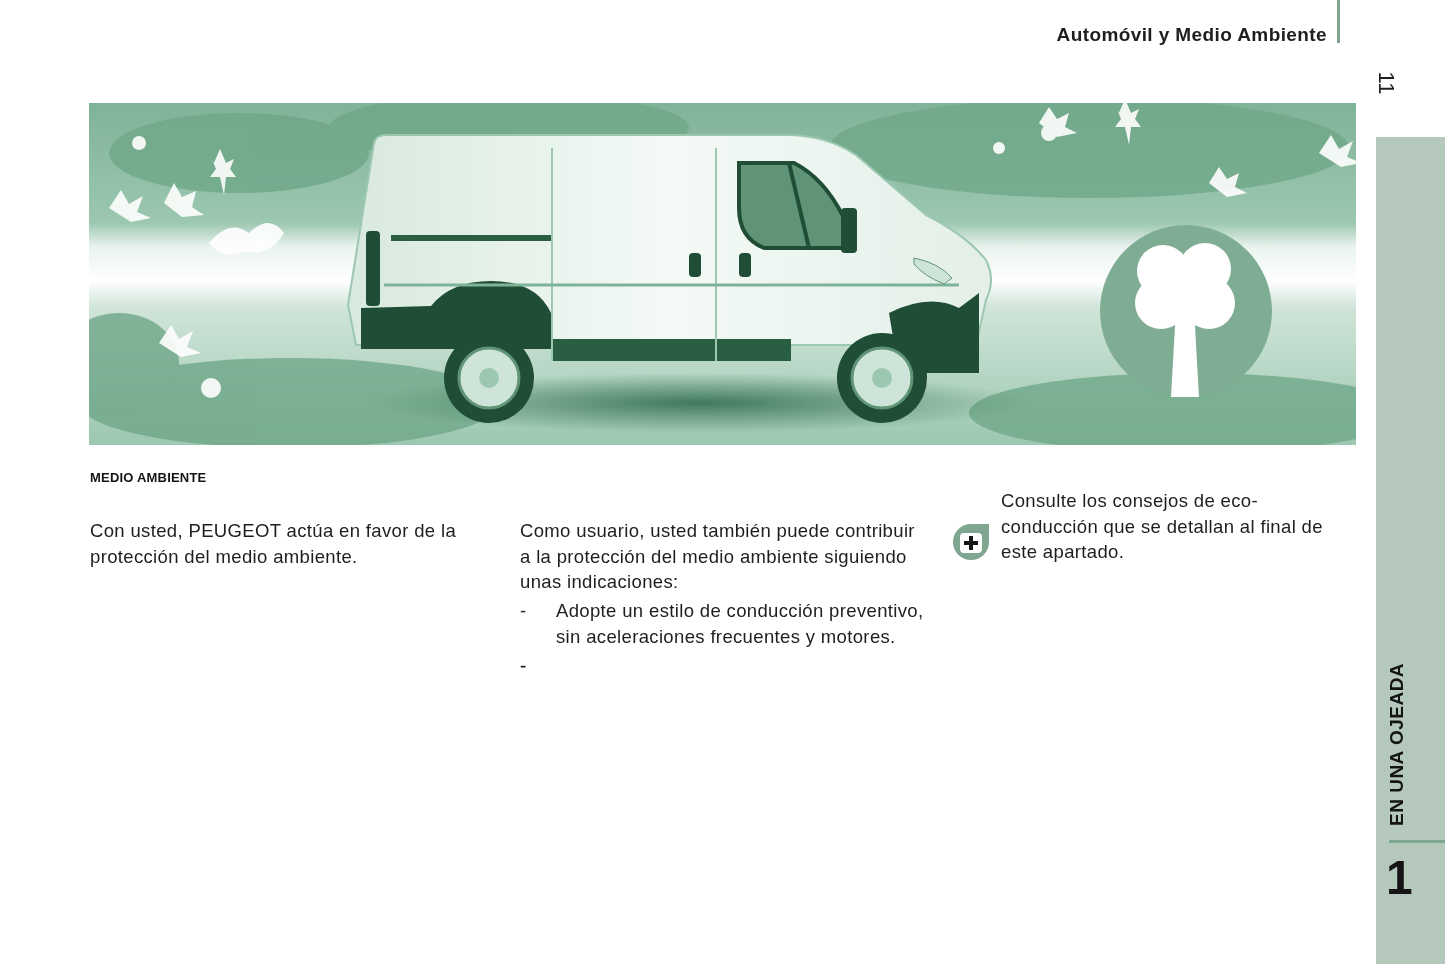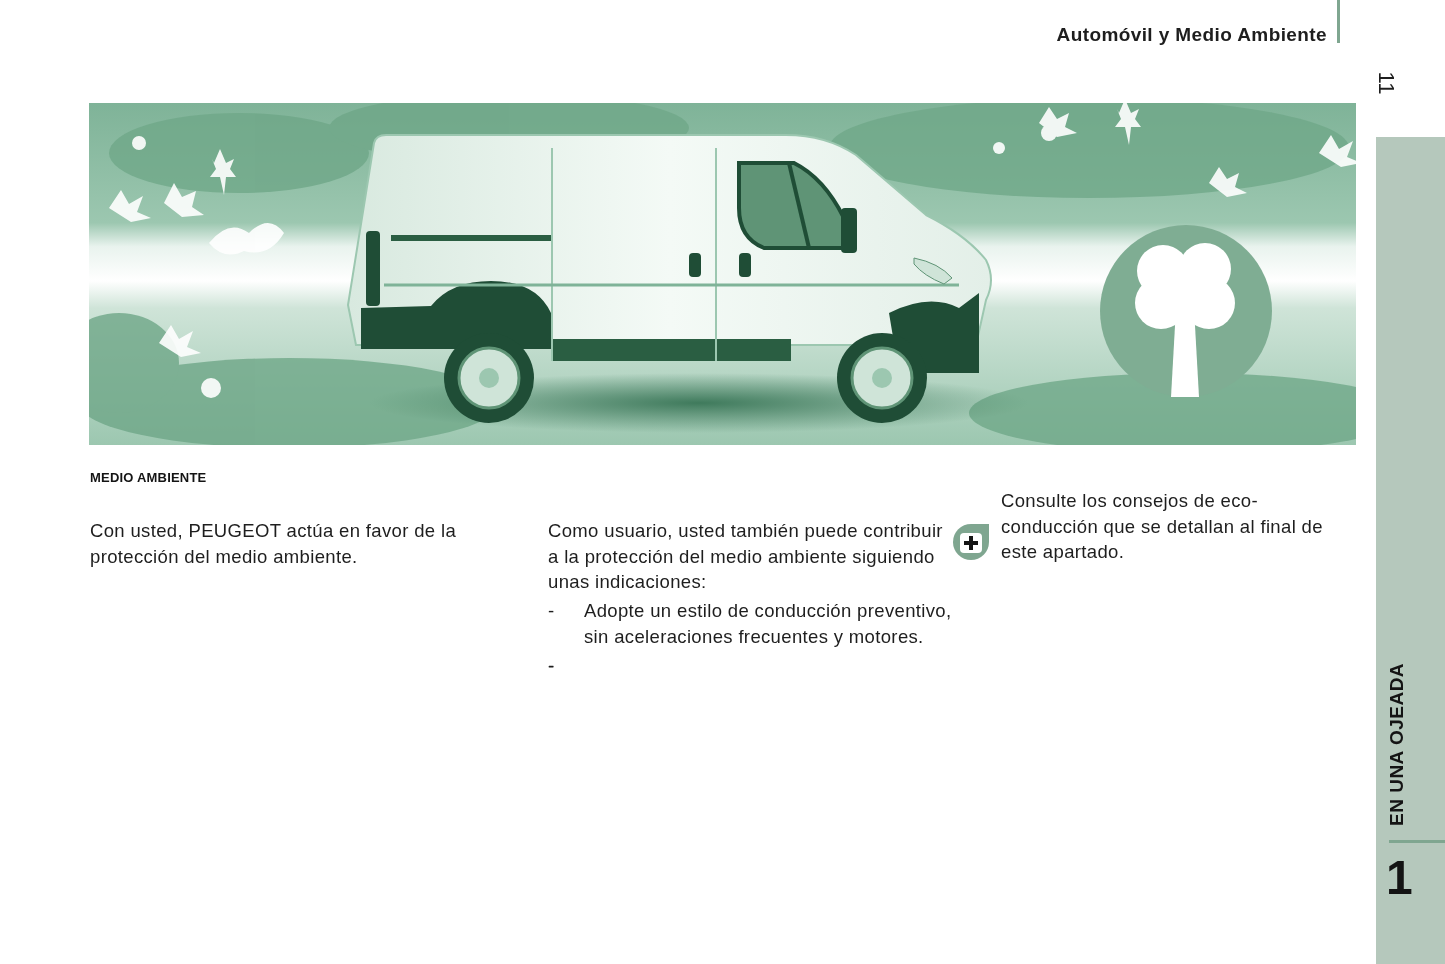--- a/index.html
+++ b/index.html
@@ -102,21 +102,21 @@
     }
     .col {
       position: absolute;
       font-size: 18.5px;
       line-height: 25.5px;
       color: #1e1e1e;
       letter-spacing: 0.35px;
     }
     .col p { margin: 0 0 3.5px 0; }
     .col-1 { left: 90px; top: 518px; width: 400px; }
-    .col-2 { left: 520px; top: 518px; width: 410px; margin-left: 28px; }
+    .col-2 { left: 520px; top: 518px; width: 410px; }
     .col-3 { left: 1001px; top: 488px; width: 350px; }
     .bullet {
       position: relative;
       padding-left: 36px;
       margin: 0 0 3.5px 0;
     }
     .bullet .dash {
       position: absolute;
       left: 0;
       top: 0;

